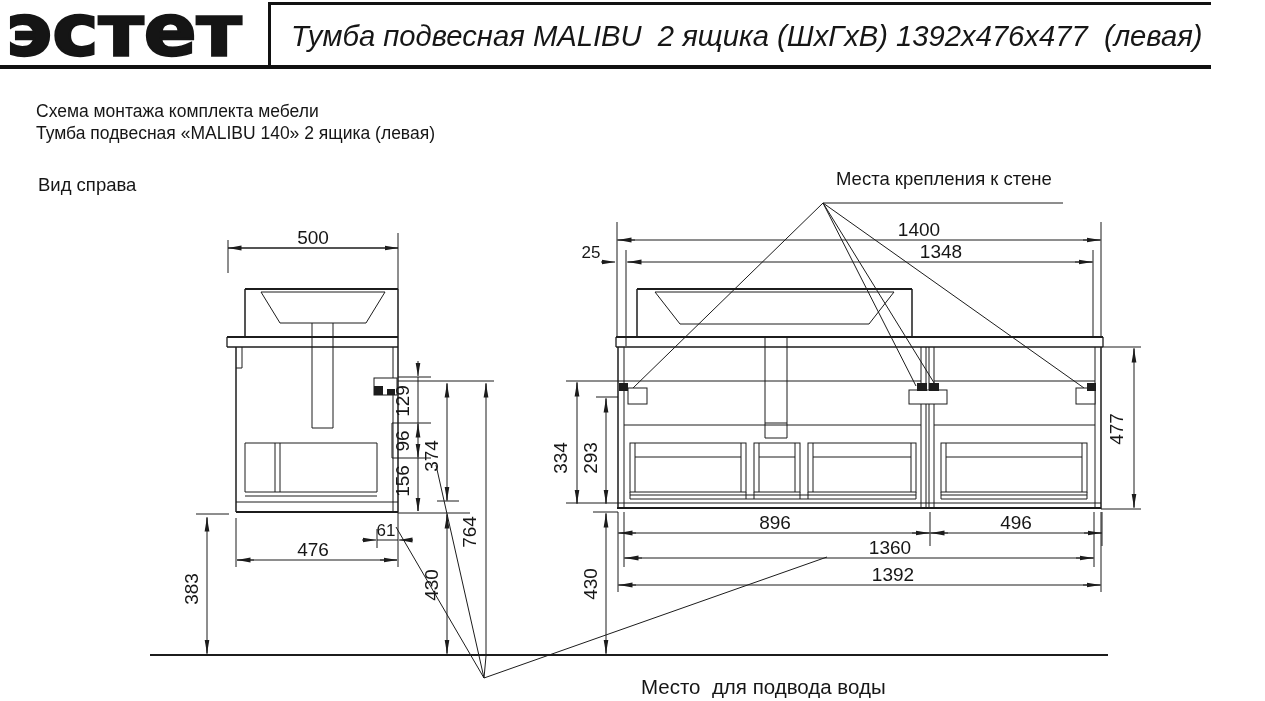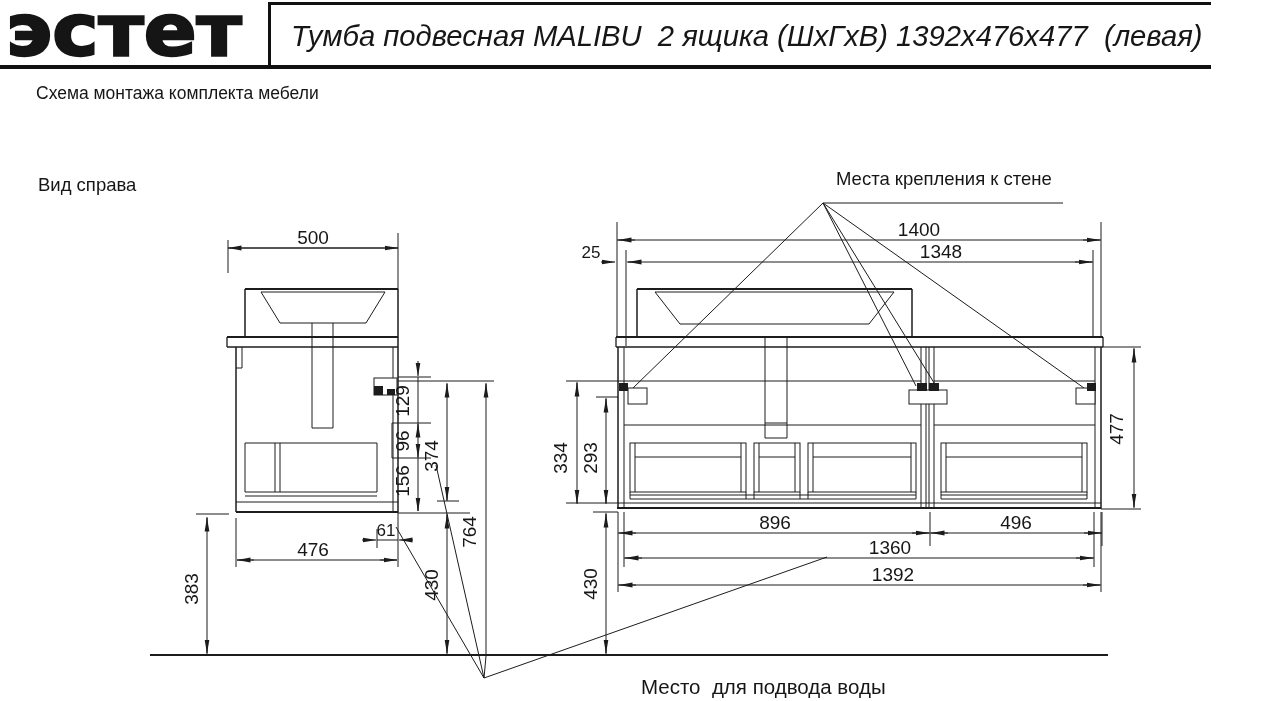--- a/index.html
+++ b/index.html
@@ -2,21 +2,21 @@
 <html><head>
 <meta charset="utf-8">
 <style>
   html,body{margin:0;padding:0;background:#fff}
   .page{position:relative;width:1211px;height:701px;background:#fff;overflow:hidden;font-family:"Liberation Sans",sans-serif;color:#161616}
   .logo{position:absolute;left:6px;top:-11px;font-family:"DejaVu Sans",sans-serif;font-weight:bold;font-size:78px;letter-spacing:0px;color:#151515;-webkit-text-stroke:2.5px #151515;transform:scaleY(0.92);transform-origin:left top}
   .hdr-top{position:absolute;left:268px;top:2px;width:997px;height:2.5px;background:#111}
   .hdr-vert{position:absolute;left:268px;top:2px;width:2.5px;height:64px;background:#111}
   .hdr-bottom{position:absolute;left:0;top:65px;width:1265px;height:3.5px;background:#111}
   .title{position:absolute;left:291px;top:19px;font-style:italic;font-size:29.5px;white-space:pre;transform:scaleX(0.99);transform-origin:left top}
-  .notes{position:absolute;left:36px;top:82px;font-size:17.5px;line-height:22.4px}
+  .notes{position:absolute;left:36px;top:100px;font-size:17.5px;line-height:22.4px}
   svg{position:absolute;left:0;top:0}
   .s{stroke:#1c1c1c;stroke-width:1;fill:none}
   .s13{stroke-width:1.3}
   .s15{stroke-width:1.5}
   .s2{stroke-width:2}
   .s22{stroke-width:2.2}
   text{font-family:"Liberation Sans",sans-serif;fill:#161616}
   .t19{font-size:19px}
   .t17{font-size:17px}
   .t18{font-size:18.5px}
@@ -29,20 +29,21 @@
 <div class="page">
 
   <div class="logo">эстет</div>
   <div class="hdr-top"></div>
   <div class="hdr-vert"></div>
   <div class="hdr-bottom"></div>
   <div class="title">Тумба подвесная MALIBU  2 ящика (ШхГхВ) 1392х476х477  (левая)</div>
 
   <div class="notes">
       <div>Схема монтажа комплекта мебели</div>
+      <div>Тумба подвесная «MALIBU 140» 2 ящика (левая)</div>
     </div>
 
   <svg width="1265" height="701" viewBox="0 0 1265 701">
     <defs>
       <marker id="ar" viewBox="0 0 14 6" refX="13.5" refY="3" markerWidth="14" markerHeight="6" orient="auto" markerUnits="userSpaceOnUse">
         <path d="M0,0.6 L14,3 L0,5.4 Z" fill="#1c1c1c"></path>
       </marker>
     </defs>
 
     <text x="38" y="191" class="t18">Вид справа</text>

